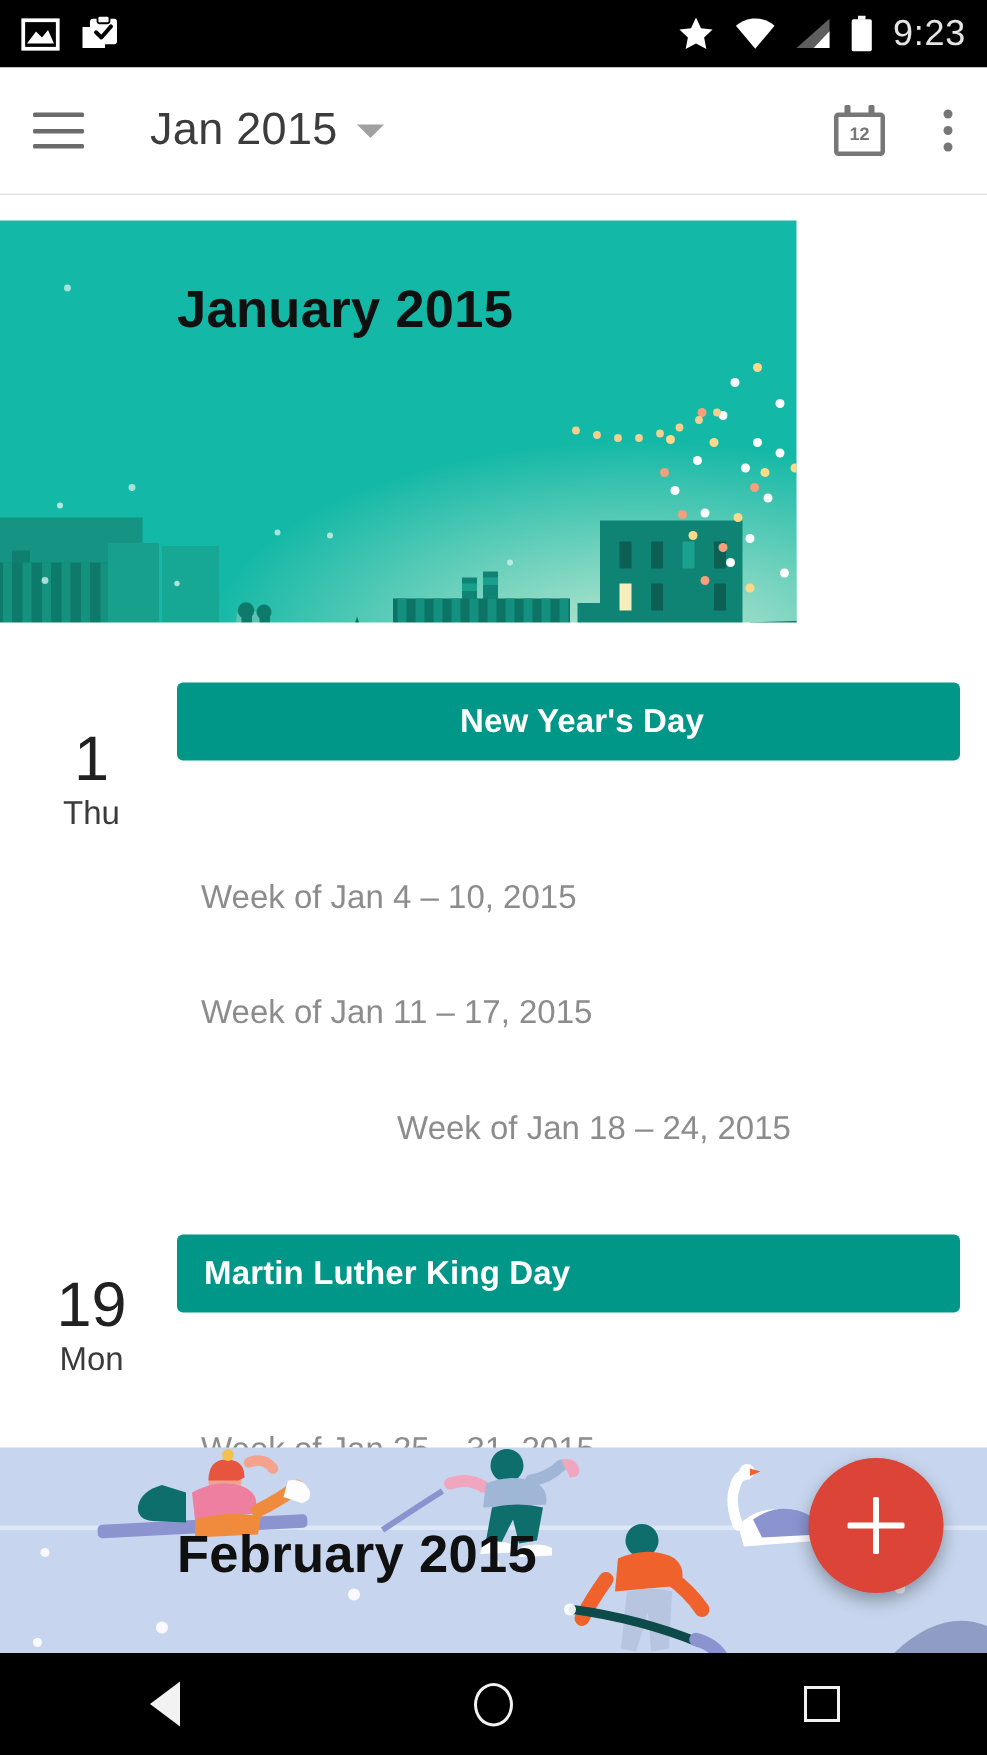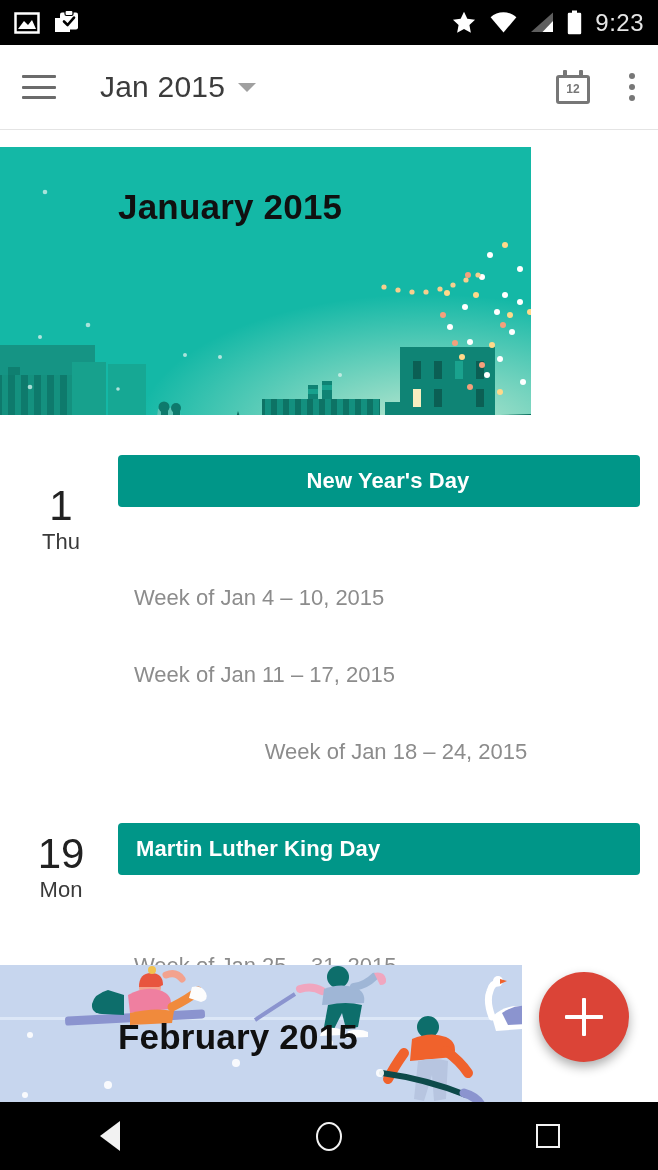--- a/index.html
+++ b/index.html
@@ -91,21 +91,21 @@
     margin-left:118px; margin-right:18px; height:52px; border-radius:4px;
     background:#009688; display:flex; align-items:center; padding-left:18px;
   }
   .chip-label{ color:#fff; font-size:22px; font-weight:700; letter-spacing:.1px; }
   .week-row{
     margin-left:134px; font-size:22px; color:#8c8c8c; font-weight:400;
   }
 
   
   .feb-banner{
-    position:absolute; top:965px; left:0; width:522px; height:137px;
+    position:absolute; top:965px; left:0; width:658px; height:137px;
     background:#c7d6ee; overflow:hidden;
   }
 
   
   .fab{
     position:absolute; right:29px; top:972px; width:90px; height:90px;
     border-radius:50%; background:#db4437;
     box-shadow:0 5px 11px rgba(0,0,0,.32);
     display:flex; align-items:center; justify-content:center; z-index:20;
   }
@@ -356,21 +356,21 @@
 
   <div class="row" style="height:77px;">
     <div class="week-row" style="padding-top:30px;">Week of Jan 11 – 17, 2015</div>
   </div>
 
   <div class="row" style="height:77px;text-align:center;">
     <div class="week-row" style="padding-top:30px;">Week of Jan 18 – 24, 2015</div>
   </div>
 
   <div class="row" style="height:100px;">
-    <div class="day-col" style="top:8px;">
+    <div class="day-col" style="top:24px;">
       <div class="day-num">19</div>
       <div class="day-name">Mon</div>
     </div>
     <div class="chip" style="margin-top:37px;">
       <span class="chip-label">Martin Luther King Day</span>
     </div>
   </div>
 
   <div class="row" style="height:77px;">
     <div class="week-row" style="padding-top:30px;">Week of Jan 25 – 31, 2015</div>

